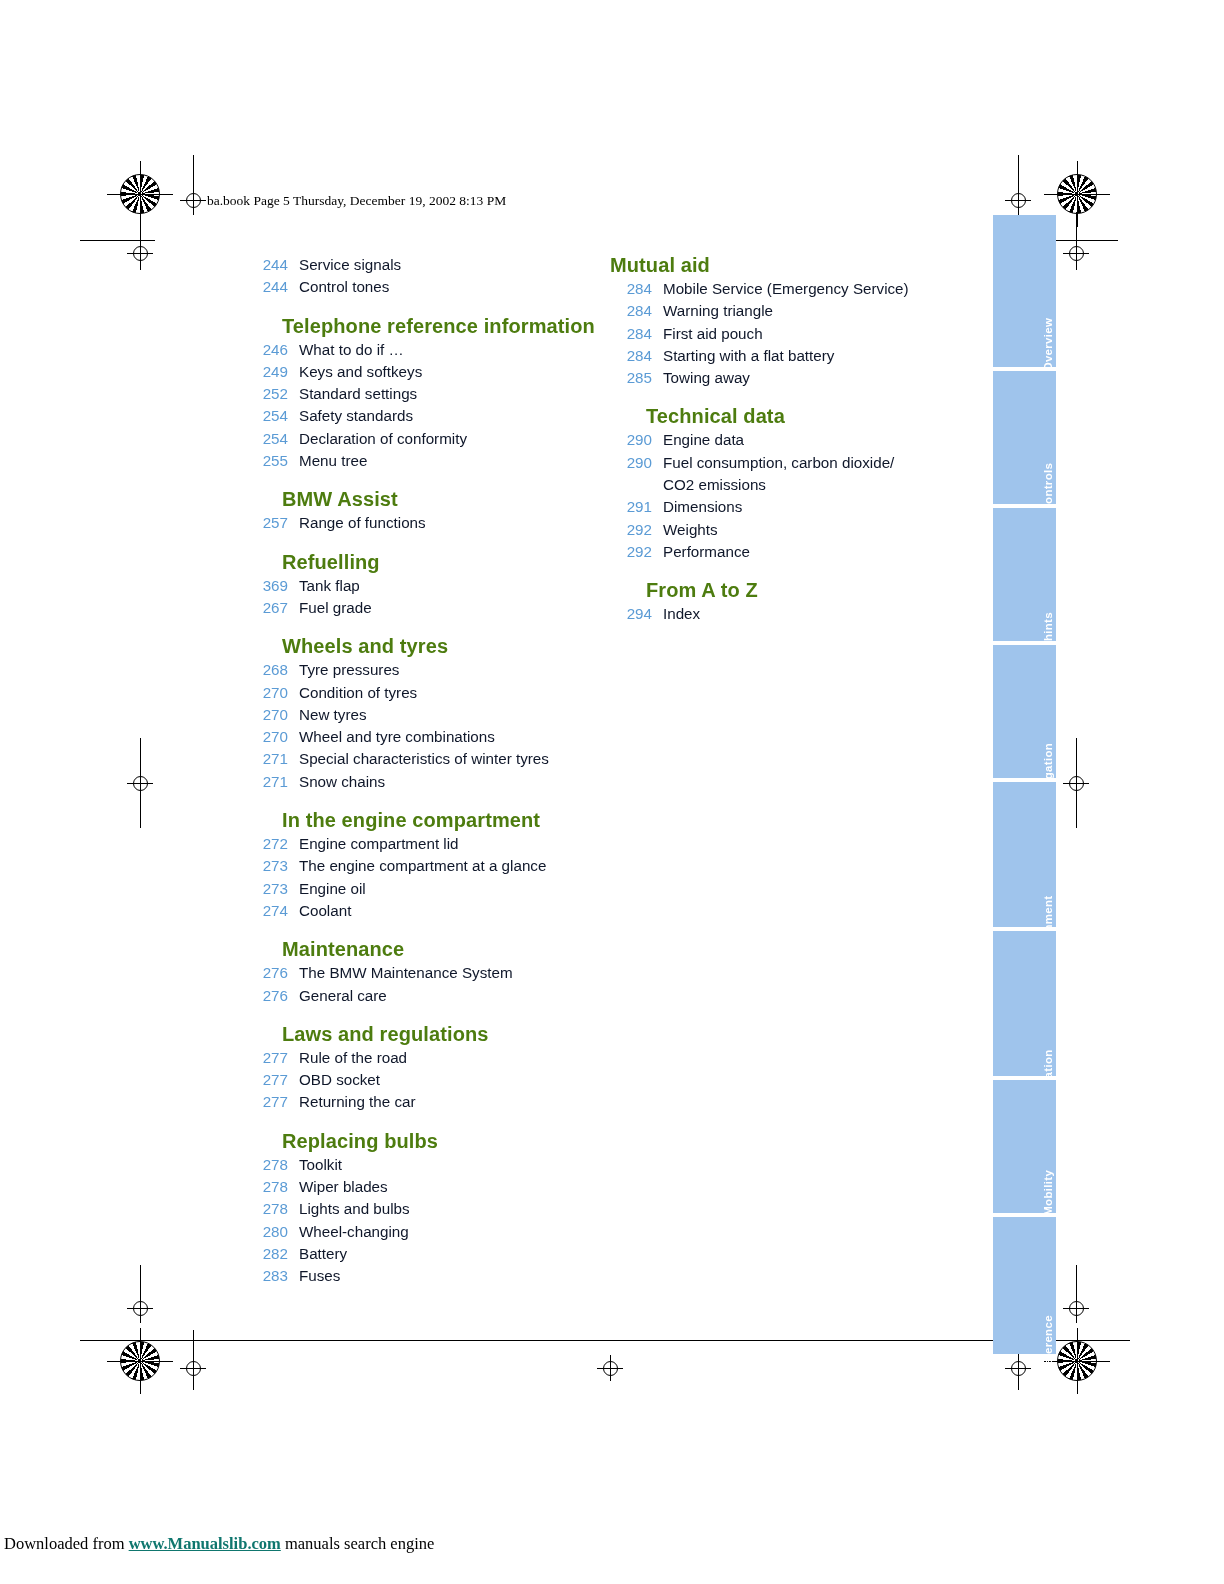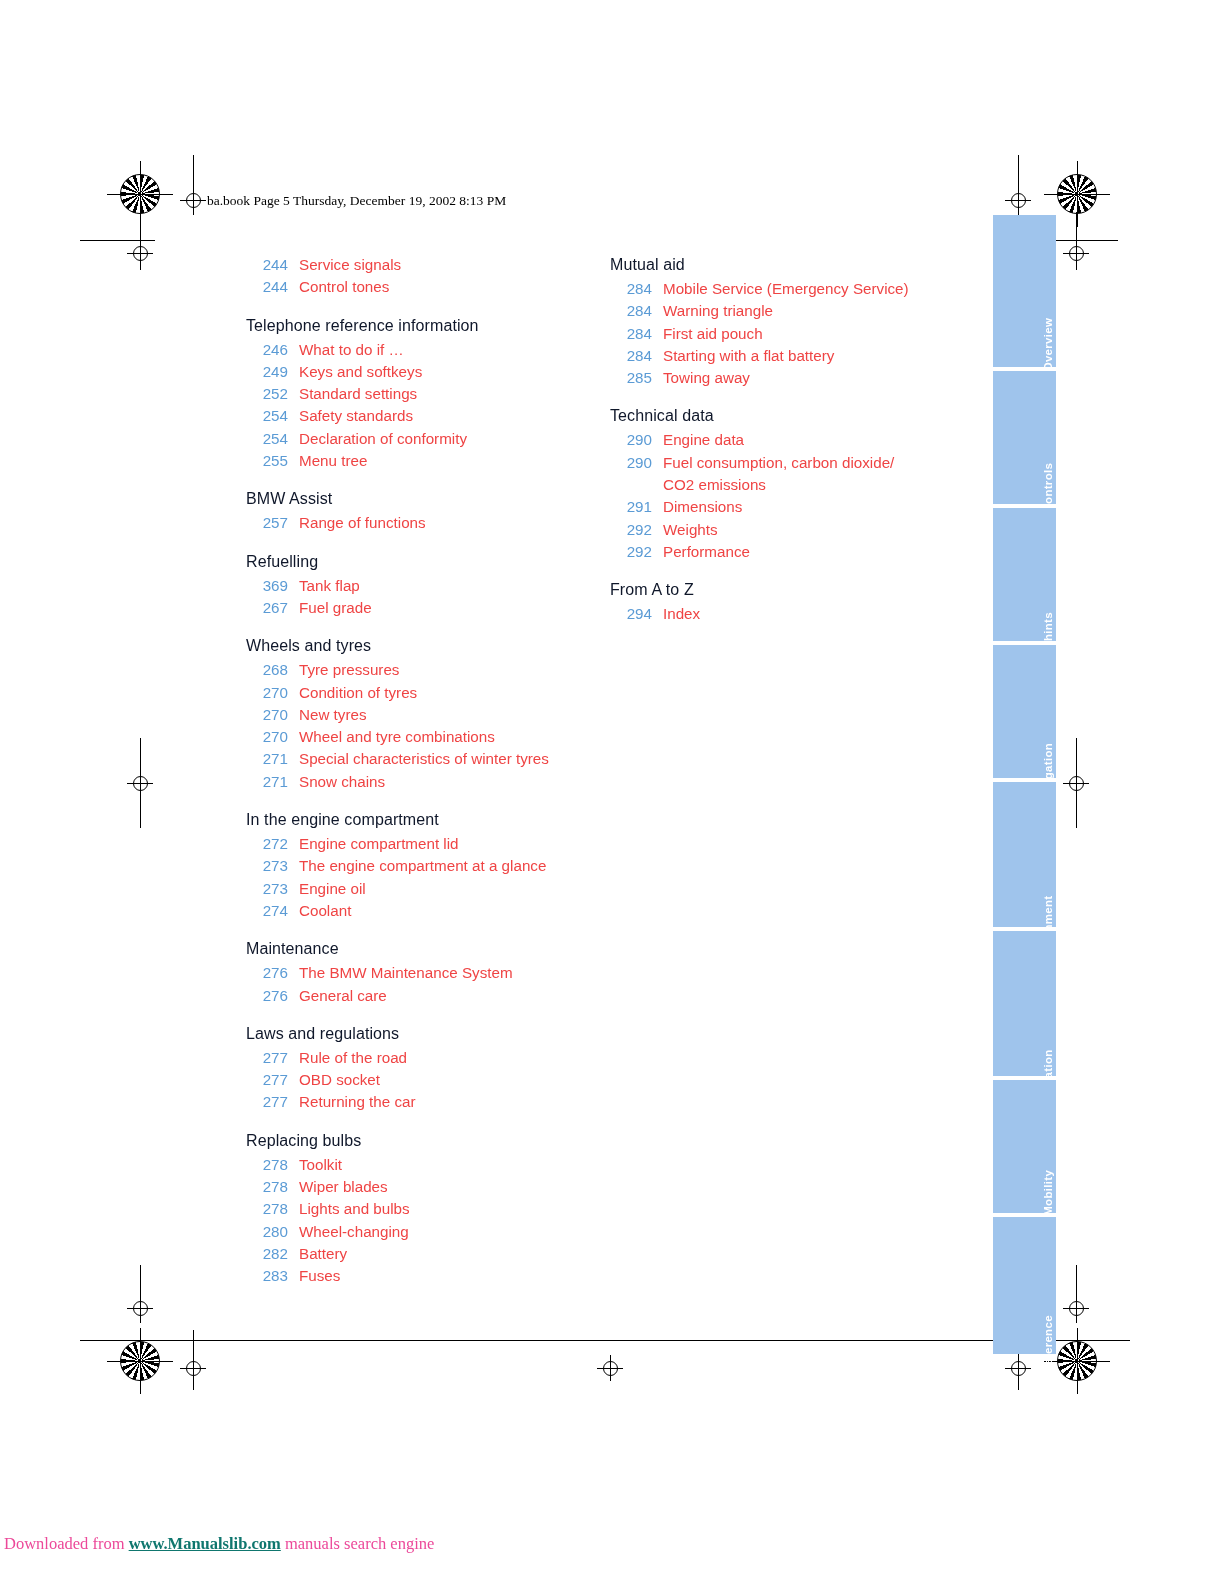--- a/index.html
+++ b/index.html
@@ -75,46 +75,46 @@
 
   
   .toc-col {
     position: absolute;
     top: 254px;
   }
   .toc-col.left  { left: 246px; width: 360px; }
   .toc-col.right { left: 610px; width: 370px; }
 
   .section-head {
-    color: #0f172a;
-    font-size: 16px;
-    font-weight: normal;
+    color: #4d7c0f;
+    font-size: 20px;
+    font-weight: bold;
     letter-spacing: 0.1px;
     margin: 0 0 2px 0;
     line-height: 22px;
   }
-  .section-head.spaced { margin-top: 16px; }
+  .section-head.spaced { margin-top: 16px; margin-left: 36px; }
 
   .entry {
     display: flex;
     align-items: baseline;
     line-height: 22.3px;
     font-size: 15.2px;
     color: #000;
   }
   .entry .pg {
     color: #5b9bd5;
     width: 42px;
     flex: 0 0 42px;
     text-align: right;
     padding-right: 0;
   }
   .entry .tx {
     padding-left: 11px;
-    color: #ef4444;
+    color: #0f172a;
   }
   .entry .tx .wrap2 {
     display: block;
   }
 
   
   .tabs {
     position: absolute;
     left: 993px;
     top: 215px;
@@ -158,21 +158,21 @@
     color: #555;
   }
   .footer .inner {
     padding-left: 4px;
   }
   .footer .link {
     color: #0f766e;
     text-decoration: underline;
     font-weight: bold;
   }
-  .footer .pre, .footer .post { color: #ec4899; }
+  .footer .pre, .footer .post { color: #000000; }
 </style>
 </head>
 <body>
 
 <div>
   <div class="regmark" style="left:120px; top:174px;"></div>
   <div class="regmark" style="left:1057px; top:174px;"></div>
   <div class="regmark" style="left:120px; top:1341px;"></div>
   <div class="regmark" style="left:1057px; top:1341px;"></div>
 

